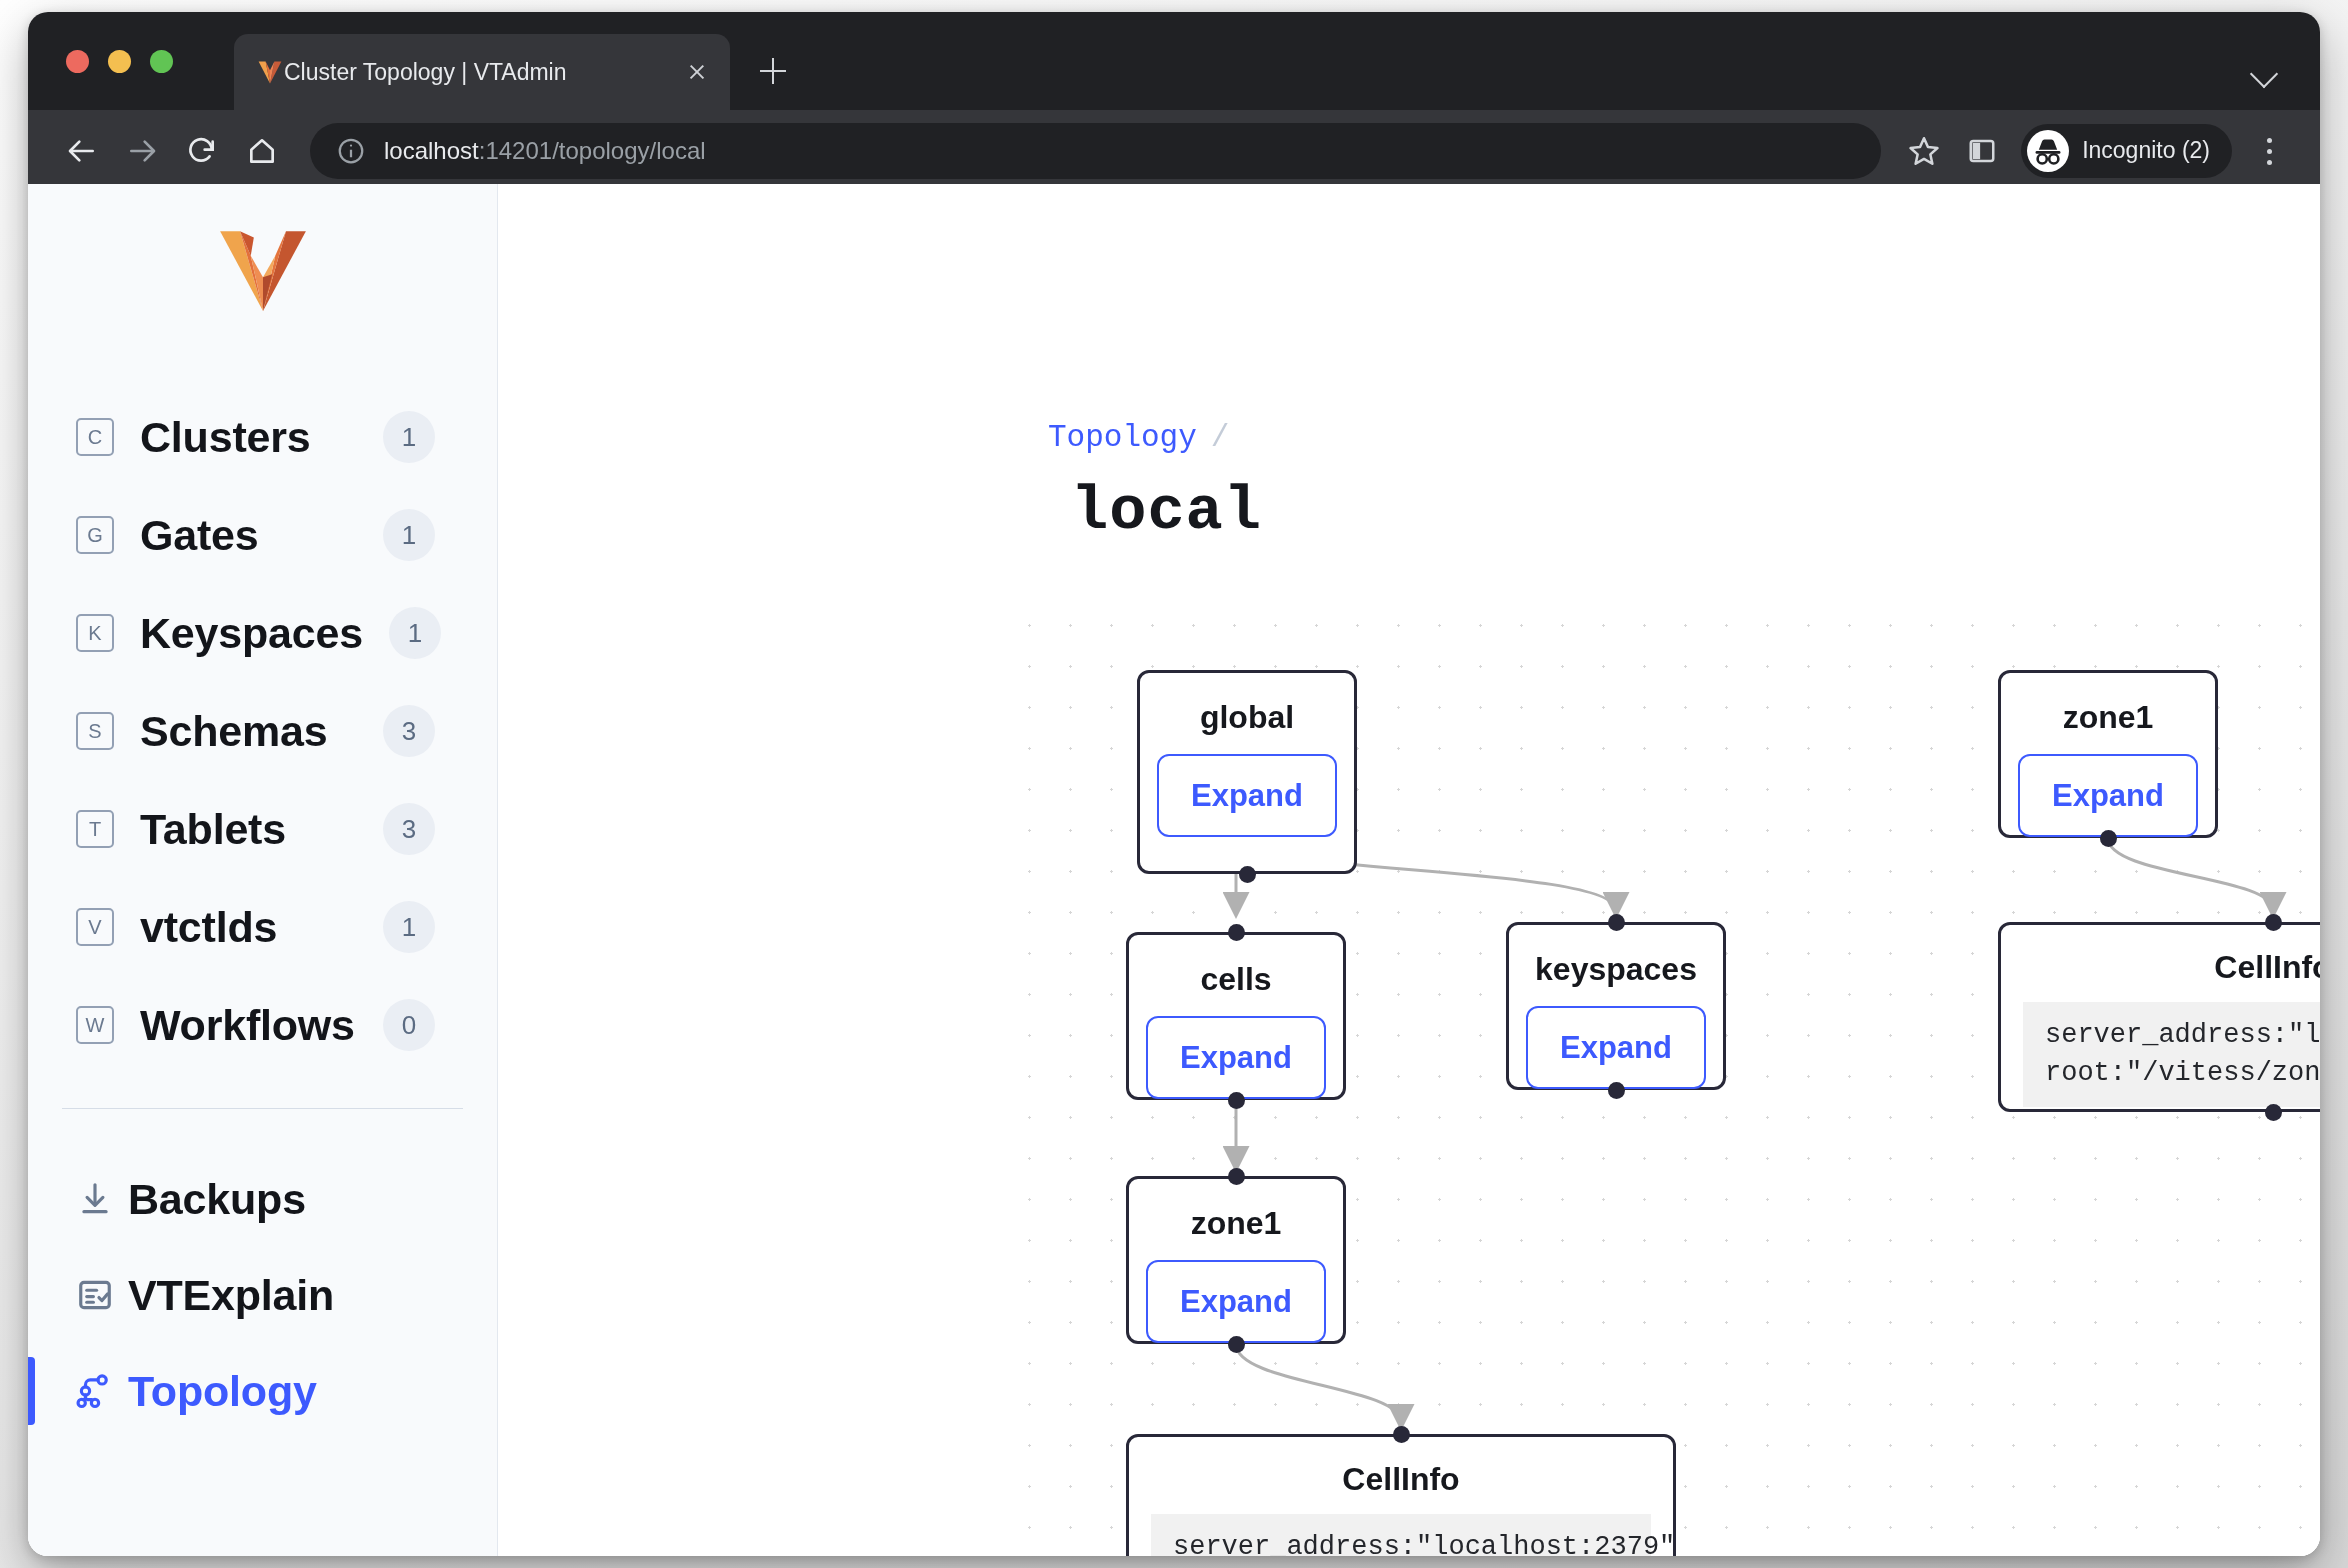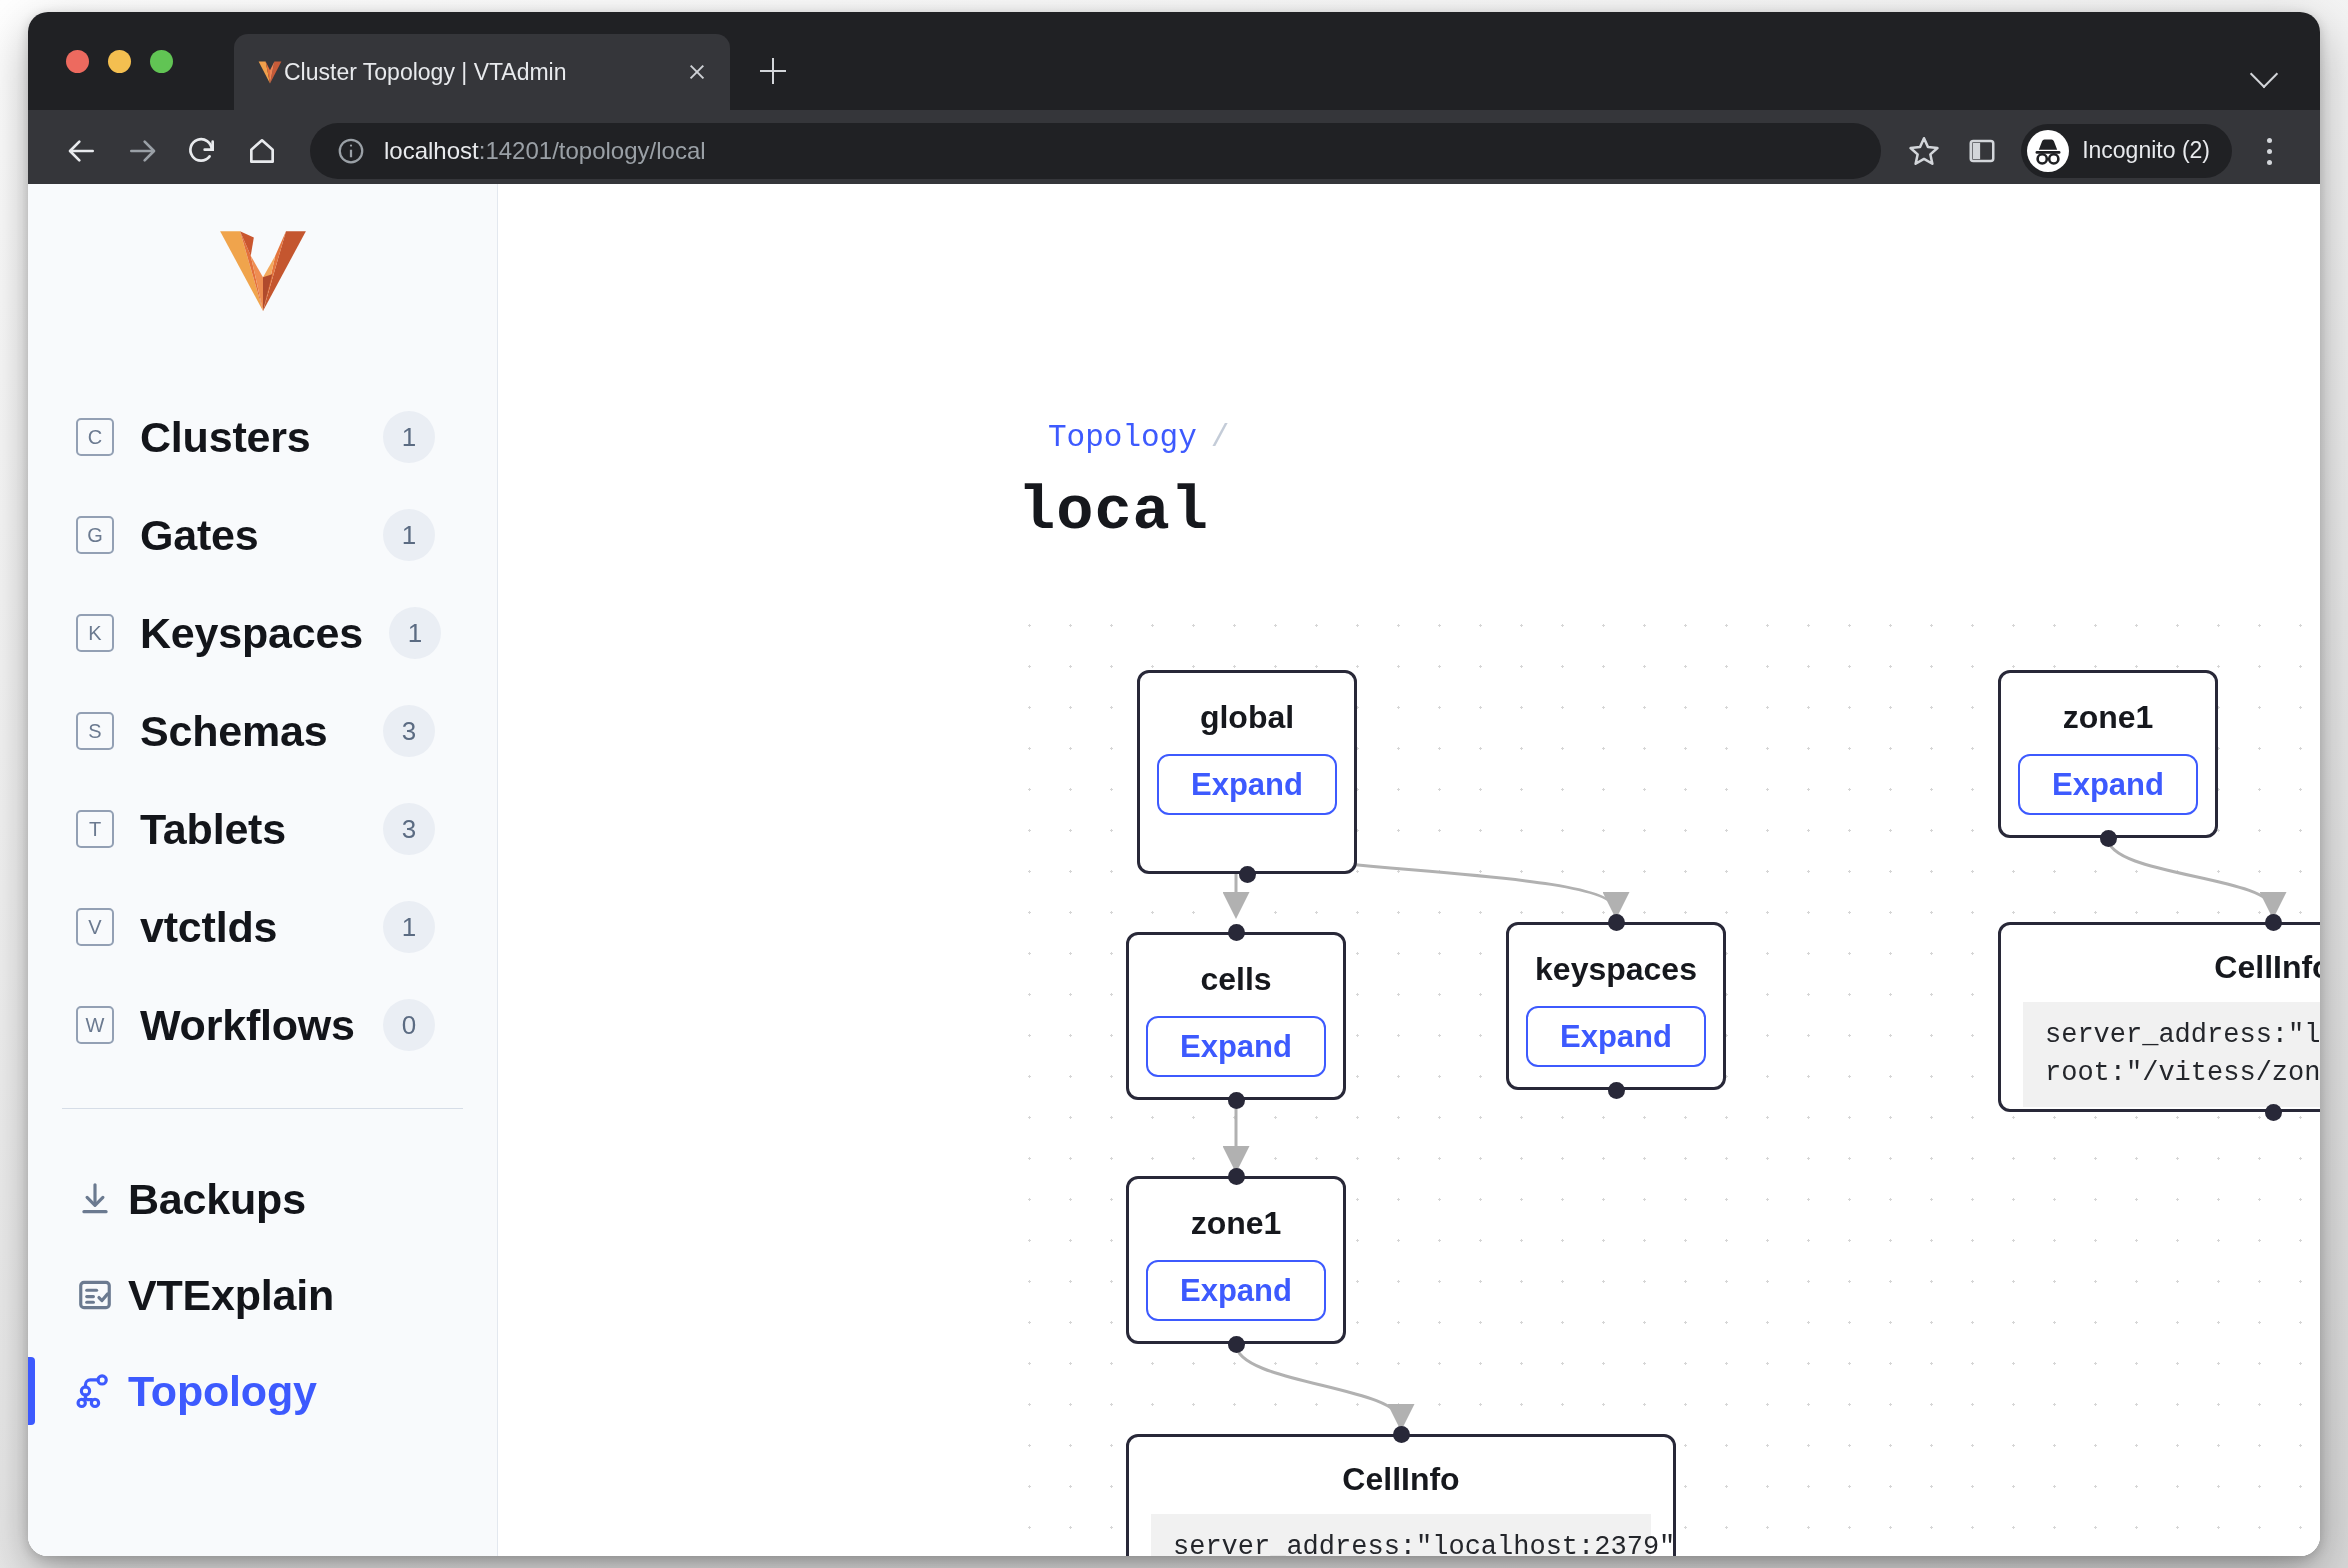--- a/index.html
+++ b/index.html
@@ -289,21 +289,21 @@
     top: 236px;
     font-family: "Liberation Mono", monospace;
     font-size: 31px;
     display: flex;
     gap: 14px;
   }
   .breadcrumb-link { color: #3d5afe; }
   .breadcrumb-sep { color: #c4ccd8; }
   .page-title {
     position: absolute;
-    left: 520px;
+    left: 573px;
     top: 292px;
     font-family: "Liberation Mono", monospace;
     font-size: 62px;
     font-weight: bold;
     color: #16181d;
     letter-spacing: 1px;
   }
 
   
   .canvas {
@@ -337,21 +337,21 @@
     color: #16181d;
     text-align: center;
   }
   .expand-btn {
     border: 2.5px solid #3d5afe;
     border-radius: 12px;
     color: #3d5afe;
     font-size: 31px;
     font-weight: bold;
     background: #ffffff;
-    padding: 13px 32px;
+    padding: 24px 32px;
     line-height: 1;
   }
   .code-block {
     background: #f1f1f1;
     font-family: "Liberation Mono", monospace;
     font-size: 27px;
     line-height: 1.42;
     color: #24262b;
     padding: 14px 22px;
     white-space: pre;

